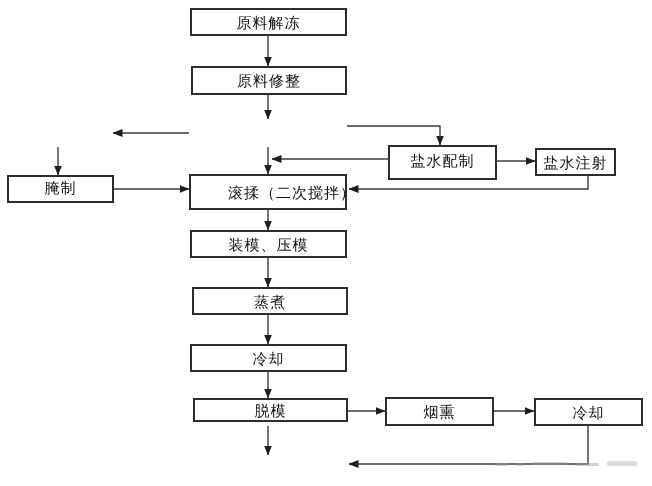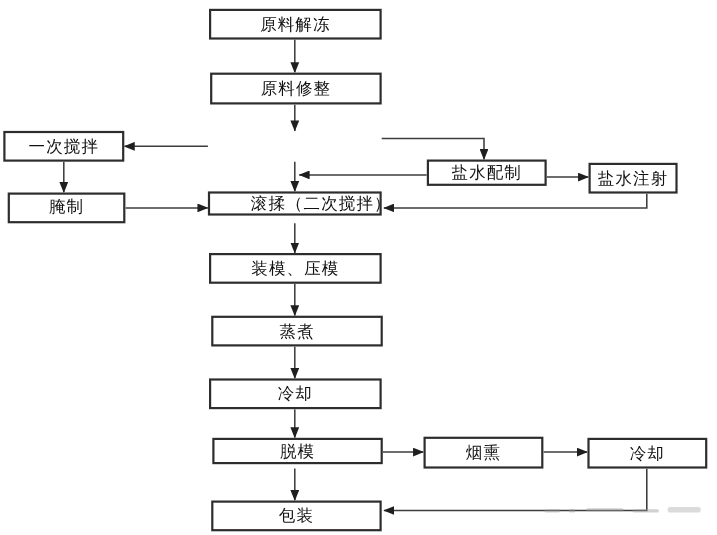--- a/index.html
+++ b/index.html
@@ -64,32 +64,30 @@
     <path d="M268 315 V344" marker-end="url(#ah)"></path>
     <path d="M268 372 V398" marker-end="url(#ah)"></path>
     <path d="M348 411 H385" marker-end="url(#ah)"></path>
     <path d="M494 411 H534" marker-end="url(#ah)"></path>
     <path d="M268 426 V455" marker-end="url(#ah)"></path>
     <path d="M588 426 V464 H349" marker-end="url(#ah)"></path>
   </svg>
 
   <div class="node" style="left:190px; top:8px;   width:157px; height:28px;">原料解冻</div>
   <div class="node" style="left:191px; top:66px;  width:156px; height:29px;">原料修整</div>
-  <div class="node" style="left:3px;   top:119px; width:110px; height:28px;">一次搅拌</div>
   <div class="node" style="left:7px;   top:175px; width:107px; height:28px;font-family:Liberation Mono, monospace;">腌制</div>
-  <div class="node" style="left:388px; top:145px; width:109px; height:24px;">盐水配制</div>
+  <div class="node" style="left:388px; top:145px; width:109px; height:35px;font-family:Liberation Mono, monospace;">盐水配制</div>
   <div class="node" style="left:535px; top:148px; width:81px; height:28px;">盐水注射</div>
-  <div class="node" style="left:189px; top:174px; width:158px; height:22px;padding-left:48px;">滚揉（二次搅拌）</div>
+  <div class="node" style="left:189px; top:174px; width:158px; height:36px;padding-left:48px;">滚揉（二次搅拌）</div>
   <div class="node" style="left:190px; top:230px; width:157px; height:28px;">装模、压模</div>
   <div class="node" style="left:192px; top:287px; width:156px; height:28px;">蒸煮</div>
   <div class="node" style="left:190px; top:344px; width:157px; height:28px;">冷却</div>
   <div class="node" style="left:193px; top:398px; width:155px; height:24px;">脱模</div>
   <div class="node" style="left:385px; top:397px; width:109px; height:29px;">烟熏</div>
   <div class="node" style="left:534px; top:398px; width:109px; height:28px;">冷却</div>
-  <div class="node" style="left:192px; top:455px; width:155px; height:28px;">包装</div>
 
   <div class="watermark">
     <i></i>
       <i></i>
       <i></i>
       <i></i>
       <i></i>
   </div>
 
 </div>

